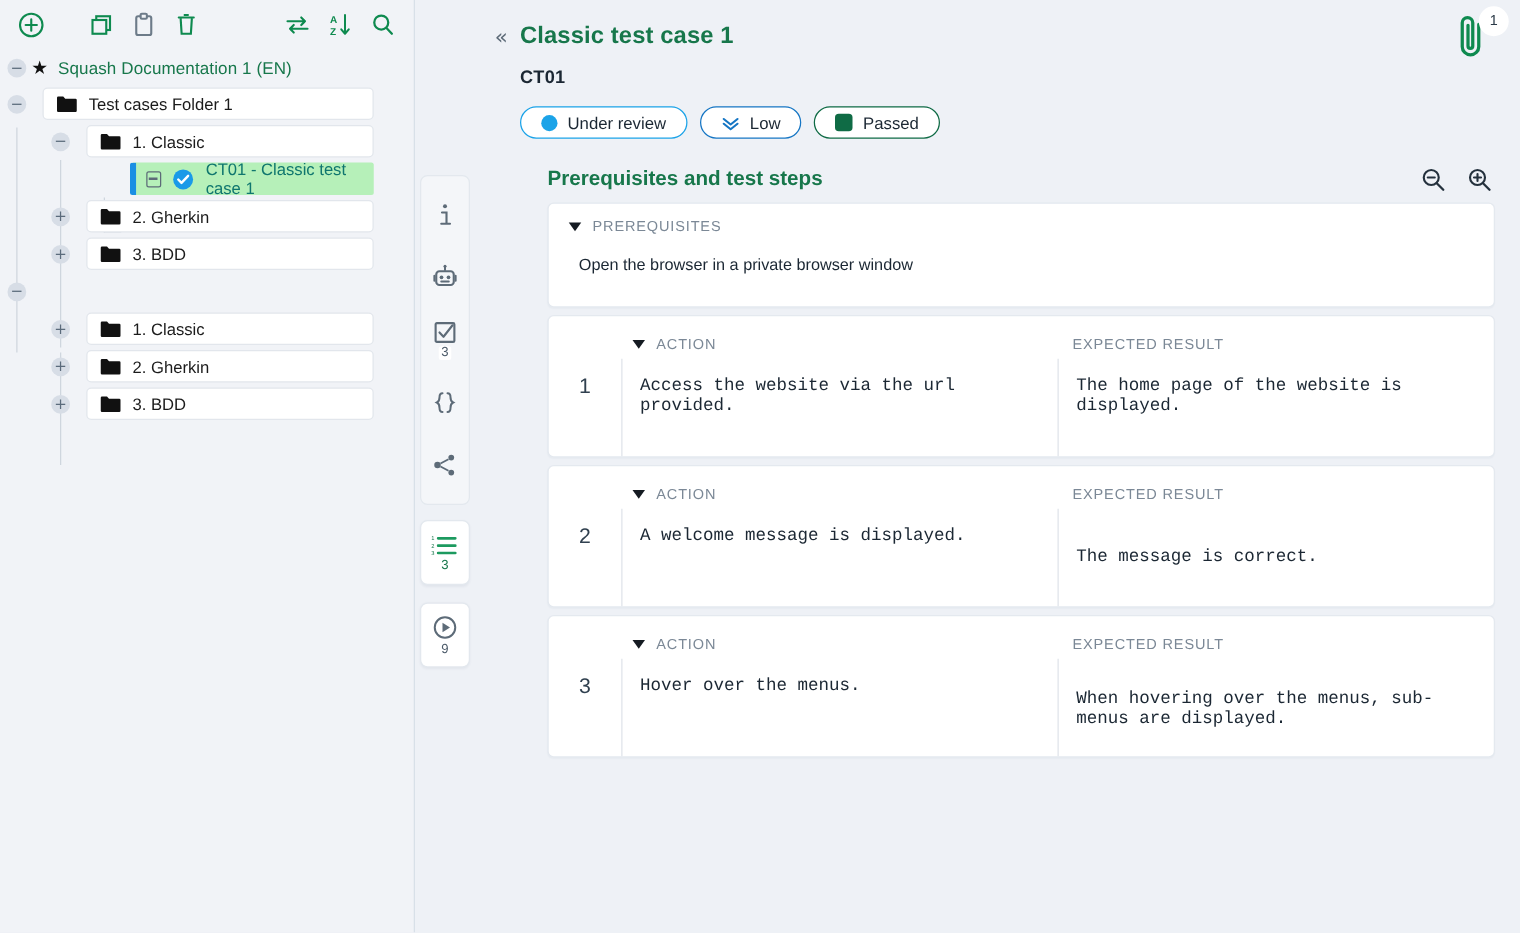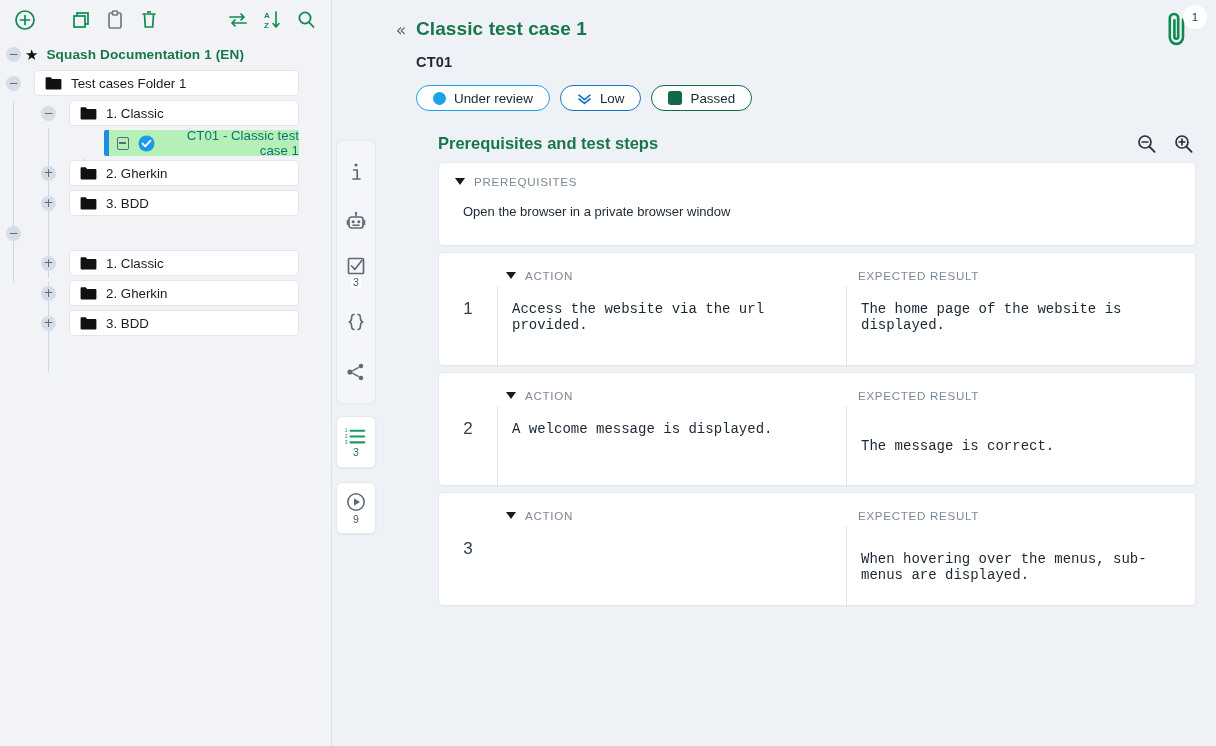--- a/index.html
+++ b/index.html
@@ -32,21 +32,21 @@
   .tb-gap { flex: 1; }
   .tb-btn svg { display: block; }
 
   .tree { padding: 0 8px 0 0; position: relative; font-size: 13.5px; }
 
   .root-row {
     display: flex; align-items: center;
     height: 28px; padding-left: 0;
   }
   .root-label {
-    color: #17774b; font-weight: 700; font-size: 13.6px;
+    color: #17774b; font-weight: 400; font-size: 13.6px;
     letter-spacing: .1px;
   }
   .star { margin: 0 8px 0 4px; font-size: 15px; color: #111; line-height: 1; }
 
   .toggle {
     width: 15px; height: 15px; border-radius: 50%;
     background: #d7dde6; color: #5b6b7c;
     display: flex; align-items: center; justify-content: center;
     font-size: 12px; line-height: 1; cursor: pointer;
     flex: 0 0 15px; font-family: "DejaVu Sans", sans-serif;
@@ -61,21 +61,20 @@
   .node-card {
     flex: 1;
     height: 26px;
     background: #fff;
     border: 1px solid #e2e6ec;
     border-radius: 4px;
     display: flex; align-items: center;
     padding-left: 10px;
     margin-right: 24px;
     cursor: pointer;
-    text-align: right;
   }
   .node-card.selected {
     background: #b6f0b9;
     border: none;
     border-left: 5px solid #1a8fe3;
     border-radius: 2px;
     height: 26px;
     padding-left: 8px;
   }
   .folder-ico { margin-right: 9px; display: flex; }
@@ -607,20 +606,23 @@
           </div>
           <div class="card">
             <div class="step">
               <div class="step-num">3</div>
               <div class="step-cols">
                 <div class="step-col action">
                   <div class="step-col-hdr">
                     <span class="caret"></span>
                     <span class="hdr-label">ACTION</span>
                   </div>
+                  <div class="step-col-body align-top">
+                    <span>Hover over the menus.</span>
+                  </div>
                 </div>
                 <div class="step-col expected">
                   <div class="step-col-hdr">
                     <span class="hdr-label">EXPECTED RESULT</span>
                   </div>
                   <div class="step-col-body align-low">
                     <span>When hovering over the menus, sub-menus are displayed.</span>
                   </div>
                 </div>
               </div>

